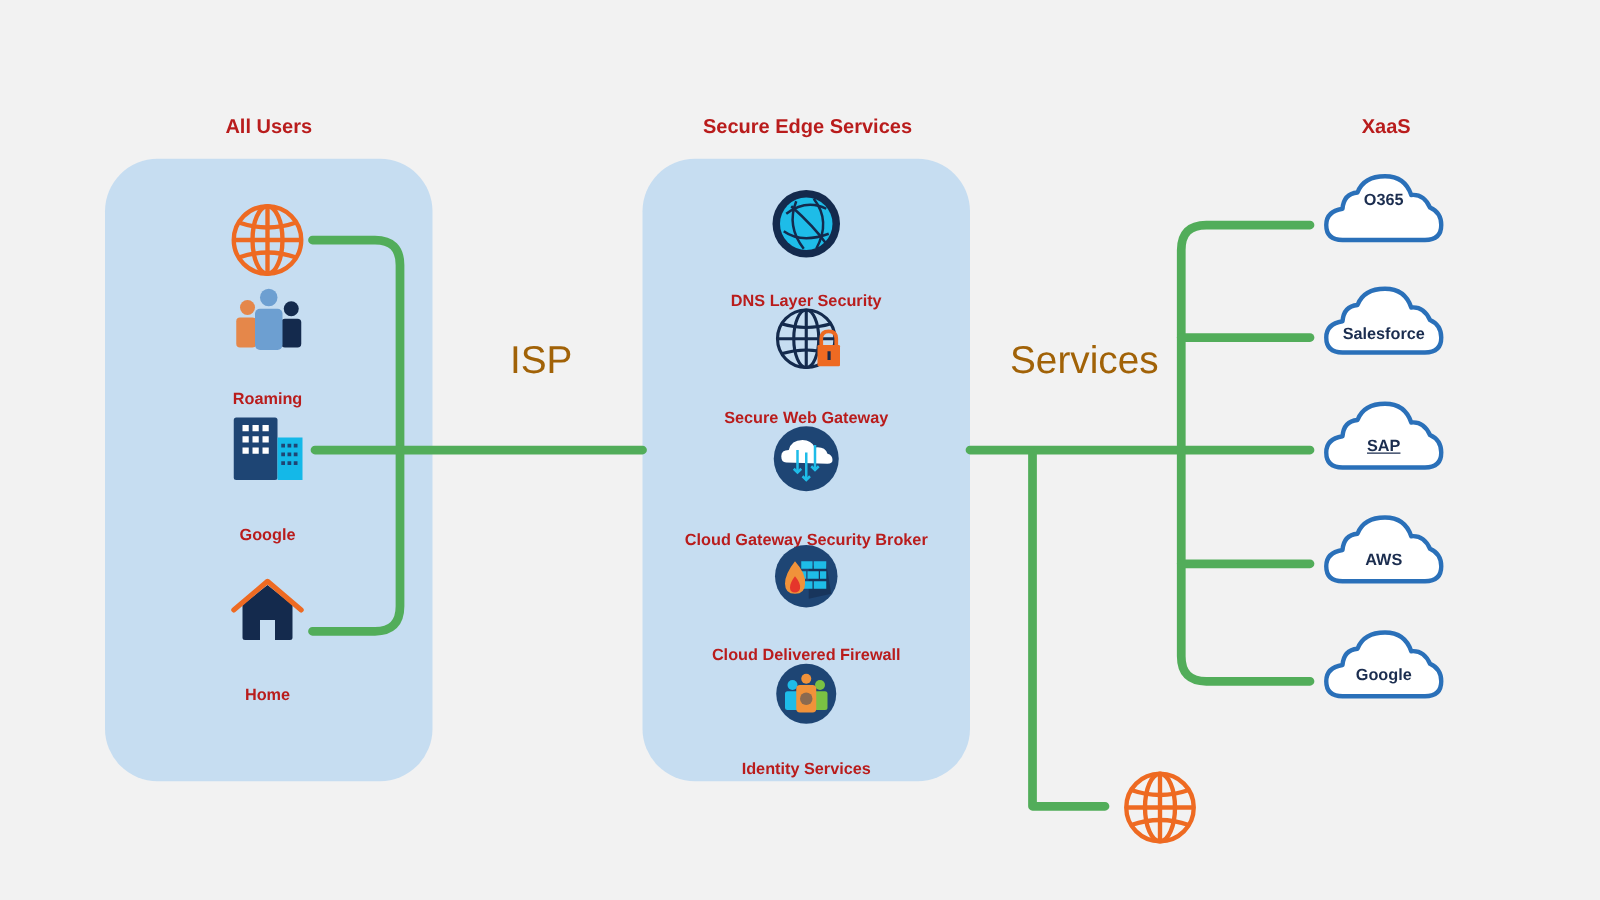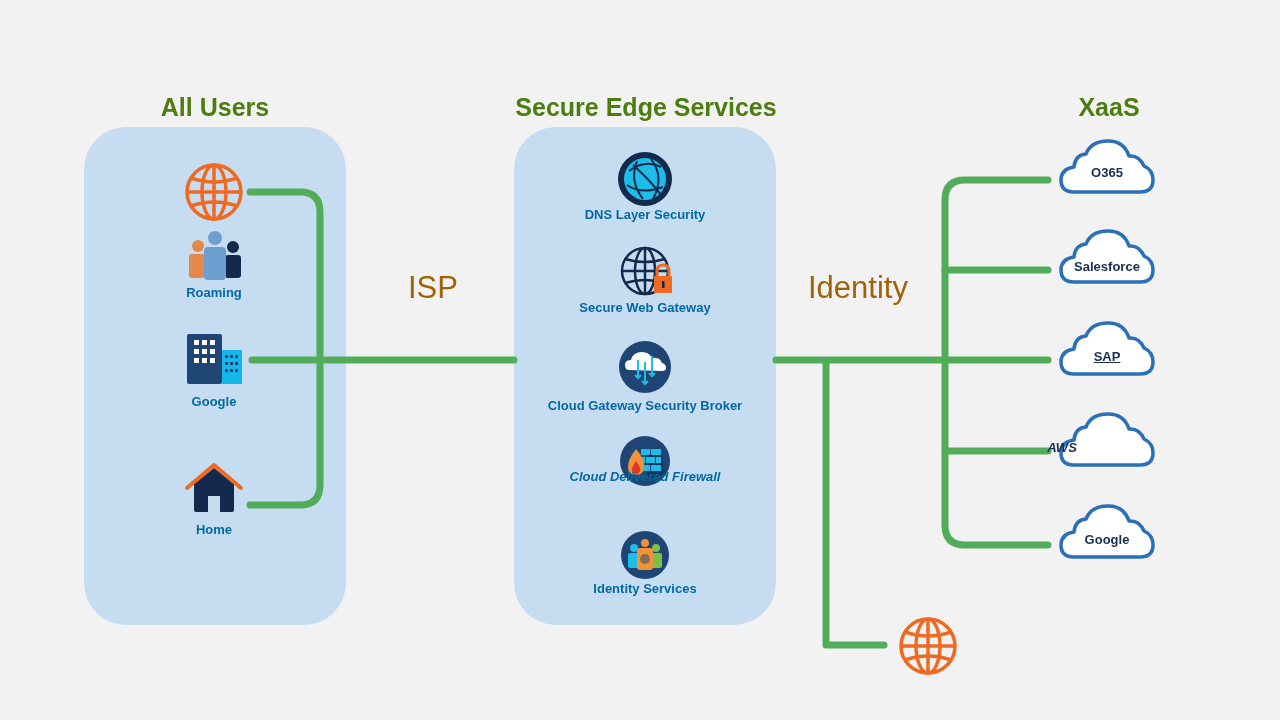--- a/index.html
+++ b/index.html
@@ -3,29 +3,29 @@
 <meta charset="utf-8">
 <style>
   html, body { margin: 0; padding: 0; }
   body {
     width: 1280px; height: 720px; overflow: hidden;
     background: #f2f2f2;
     font-family: "Liberation Sans", sans-serif;
     position: relative;
   }
   .heading {
-    position: absolute; top: 93px; font-size: 25px; font-weight: bold;
-    color: #4d7c0f; text-align: center; width: 300px;
+    position: absolute; top: 93px; font-size: 16px; font-weight: bold;
+    color: #b91c1c; text-align: center; width: 300px;
   }
   .panel {
     position: absolute; background: #c6ddf1; border-radius: 42px;
   }
   .label {
     position: absolute; width: 260px; text-align: center;
-    font-size: 13px; font-weight: bold; color: #0369a1;
+    font-size: 13px; font-weight: bold; color: #b91c1c; margin-top: 26px;
   }
   .big-label {
     position: absolute; font-size: 31px; color: #a16207;
     font-weight: normal;
   }
   svg.lines { position: absolute; left: 0; top: 0; }
   .icon { position: absolute; }
   .cloud-label {
     position: absolute; width: 100px; text-align: center;
     font-size: 13px; font-weight: bold; color: #1b2d4f;
@@ -51,21 +51,21 @@
 
     <path d="M1048 180 H965 Q945 180 945 200 V525 Q945 545 965 545 H1048"></path>
     <path d="M945 270 H1048"></path>
     <path d="M945 451 H1048"></path>
 
     <path d="M826 362 V645 H884"></path>
   </g>
 </svg>
 
 <div class="big-label" style="left:408px; top:270px;">ISP</div>
-<div class="big-label" style="left:808px; top:270px;">Identity</div>
+<div class="big-label" style="left:808px; top:270px;">Services</div>
 
 <svg class="icon" width="60" height="60" style="left:184px; top:162px;" viewBox="0 0 60 60">
   <g fill="none" stroke="#ee6a22" stroke-width="3.5">
     <circle cx="30" cy="30" r="27"></circle>
     <ellipse cx="30" cy="30" rx="12" ry="27"></ellipse>
     <line x1="30" y1="3" x2="30" y2="57"></line>
     <line x1="3" y1="30" x2="57" y2="30"></line>
     <path d="M7 16 Q30 24 53 16"></path>
     <path d="M7 44 Q30 36 53 44"></path>
   </g>
@@ -165,53 +165,53 @@
       <rect x="32" y="14" width="10" height="6"></rect>
     <rect x="22" y="22" width="4" height="6"></rect>
       <rect x="27" y="22" width="9" height="6"></rect>
       <rect x="37" y="22" width="5" height="6"></rect>
     <rect x="22" y="30" width="9" height="6"></rect>
       <rect x="32" y="30" width="10" height="6"></rect>
   </g>
   <path d="M17 14 Q26 24 25 32 Q25 40 17 40 Q9 40 9 32 Q9 24 17 14 Z" fill="#f0923a"></path>
   <path d="M17 26 Q22 32 21 36 Q20 39 17 39 Q13 39 13 35 Q13 31 17 26 Z" fill="#e5352b"></path>
 </svg>
-<div class="label" style="left:515px; top:469px;font-style:italic;">Cloud Delivered Firewall</div>
+<div class="label" style="left:515px; top:490px;">Cloud Delivered Firewall</div>
 
 <svg class="icon" width="50" height="50" style="left:620px; top:530px;" viewBox="0 0 50 50">
   <circle cx="25" cy="25" r="24" fill="#1e4574"></circle>
   <circle cx="14" cy="18" r="4" fill="#1ebce8"></circle>
   <rect x="8" y="23" width="12" height="15" rx="2" fill="#1ebce8"></rect>
   <circle cx="36" cy="18" r="4" fill="#7ac143"></circle>
   <rect x="30" y="23" width="12" height="15" rx="2" fill="#7ac143"></rect>
   <circle cx="25" cy="13" r="4" fill="#f0923a"></circle>
   <rect x="17" y="18" width="16" height="22" rx="3" fill="#f0923a"></rect>
   <circle cx="25" cy="29" r="5" fill="#8a6a50"></circle>
 </svg>
 <div class="label" style="left:515px; top:581px;">Identity Services</div>
 
 <svg class="icon" width="98" height="58" style="left:1058px; top:138px;" viewBox="0 0 98 58">
   <path d="M16 54 Q3 54 3 42 Q3 31 16 29 Q17 17 28 16 Q33 3 50 3 Q66 3 71 18 Q81 17 86 28 Q95 32 95 42 Q95 54 82 54 Z" fill="#ffffff" stroke="#2a70b9" stroke-width="3.5" stroke-linejoin="round"></path>
 </svg>
-<div class="cloud-label" style="left:1057px; top:165px;">O365</div>
+<div class="cloud-label" style="left:1057px; top:152px;">O365</div>
 
 <svg class="icon" width="98" height="58" style="left:1058px; top:228px;" viewBox="0 0 98 58">
   <path d="M16 54 Q3 54 3 42 Q3 31 16 29 Q17 17 28 16 Q33 3 50 3 Q66 3 71 18 Q81 17 86 28 Q95 32 95 42 Q95 54 82 54 Z" fill="#ffffff" stroke="#2a70b9" stroke-width="3.5" stroke-linejoin="round"></path>
 </svg>
 <div class="cloud-label" style="left:1057px; top:259px;">Salesforce</div>
 
 <svg class="icon" width="98" height="58" style="left:1058px; top:320px;" viewBox="0 0 98 58">
   <path d="M16 54 Q3 54 3 42 Q3 31 16 29 Q17 17 28 16 Q33 3 50 3 Q66 3 71 18 Q81 17 86 28 Q95 32 95 42 Q95 54 82 54 Z" fill="#ffffff" stroke="#2a70b9" stroke-width="3.5" stroke-linejoin="round"></path>
 </svg>
 <div class="cloud-label" style="left:1057px; top:349px;text-decoration:underline;">SAP</div>
 
 <svg class="icon" width="98" height="58" style="left:1058px; top:411px;" viewBox="0 0 98 58">
   <path d="M16 54 Q3 54 3 42 Q3 31 16 29 Q17 17 28 16 Q33 3 50 3 Q66 3 71 18 Q81 17 86 28 Q95 32 95 42 Q95 54 82 54 Z" fill="#ffffff" stroke="#2a70b9" stroke-width="3.5" stroke-linejoin="round"></path>
 </svg>
-<div class="cloud-label" style="left:1012px; top:440px;font-style:italic;">AWS</div>
+<div class="cloud-label" style="left:1057px; top:440px;">AWS</div>
 
 <svg class="icon" width="98" height="58" style="left:1058px; top:503px;" viewBox="0 0 98 58">
   <path d="M16 54 Q3 54 3 42 Q3 31 16 29 Q17 17 28 16 Q33 3 50 3 Q66 3 71 18 Q81 17 86 28 Q95 32 95 42 Q95 54 82 54 Z" fill="#ffffff" stroke="#2a70b9" stroke-width="3.5" stroke-linejoin="round"></path>
 </svg>
 <div class="cloud-label" style="left:1057px; top:532px;">Google</div>
 
 <svg class="icon" width="60" height="60" style="left:898px; top:616px;" viewBox="0 0 60 60">
   <g fill="none" stroke="#ee6a22" stroke-width="3.5">
     <circle cx="30" cy="30" r="27"></circle>
     <ellipse cx="30" cy="30" rx="12" ry="27"></ellipse>

